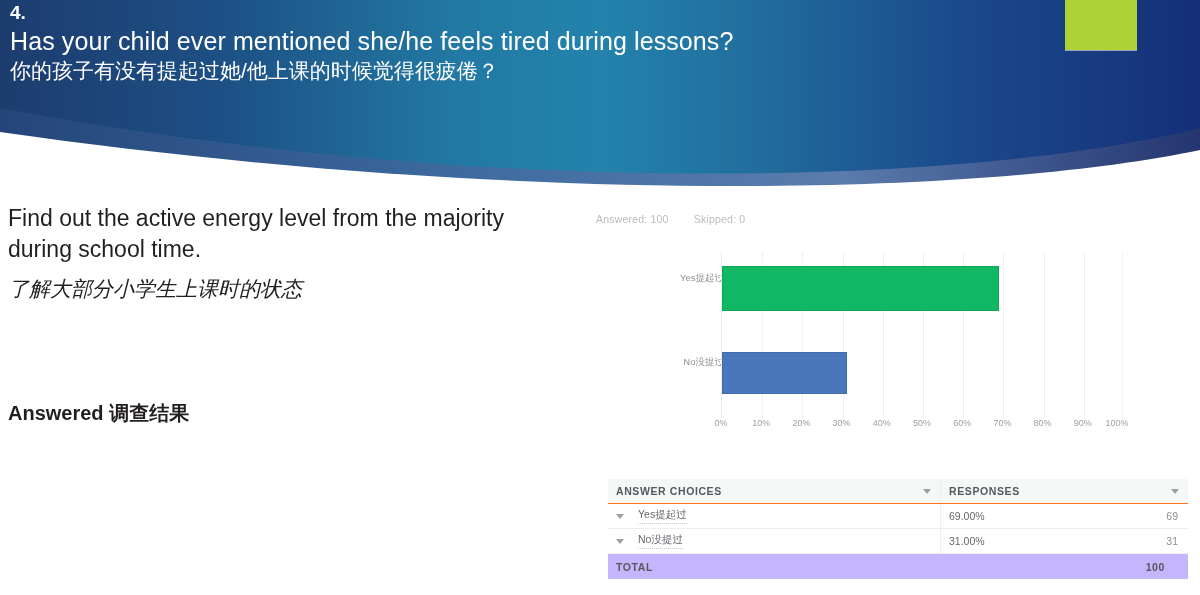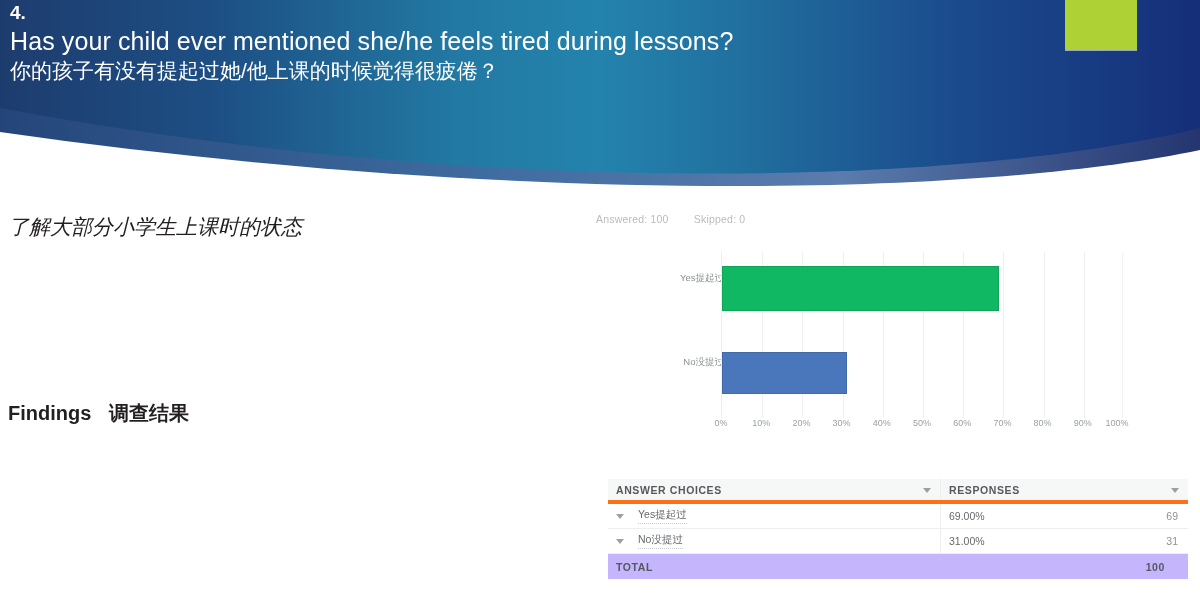--- a/index.html
+++ b/index.html
@@ -80,21 +80,21 @@
     margin-top: 9px;
     font-style: italic;
   }
   #findings-heading {
     position: absolute;
     left: 8px; top: 400px;
     font-size: 20px;
     font-weight: 700;
     color: #231f20;
   }
-  #findings-heading .zh { font-weight: 700; margin-left: 12px; }
+  #findings-heading .zh { font-weight: 700; }
 
   #bullets {
     position: absolute;
     left: 8px; top: 436px;
     width: 560px;
   }
   .bullet-row {
     position: relative;
     padding-left: 28px;
     margin-bottom: 14px;
@@ -193,21 +193,21 @@
     display: flex;
     align-items: center;
     height: 25px;
     border-bottom: 1px solid #eceeef;
   }
   .tbl-head {
     background: #f6f7f7;
     font-weight: 700;
     letter-spacing: 0.6px;
     color: #55595d;
-    border-bottom: 4px solid #f97316;
+    border-bottom: 1px solid #f97316;
   }
   .tbl-total {
     background: #c4b5fd;
     font-weight: 700;
     letter-spacing: 0.6px;
     color: #55595d;
     border-bottom: none;
   }
   .col-choices {
     width: 332px;
@@ -295,25 +295,26 @@
     <div id="header-accent-square"></div>
 
     <div id="header-text">
       <div id="header-number">4.</div>
       <div id="header-title-en">Has your child ever mentioned she/he feels tired during lessons?</div>
       <div id="header-title-zh">你的孩子有没有提起过她/他上课的时候觉得很疲倦？</div>
     </div>
   </div>
 
   <div id="left-col">
+    <div class="purpose-en">Find out the active energy level from the majority during school time.</div>
     <div class="purpose-zh">了解大部分小学生上课时的状态</div>
   </div>
 
   <div id="findings-heading">
-    <span>Findings</span>
+    <span>Answered</span>
     <span class="zh">调查结果</span>
   </div>
 
 
   <div id="survey-meta">
     <span>Answered: 100</span>
     <span>Skipped: 0</span>
   </div>
 
   <div id="chart-wrap">

